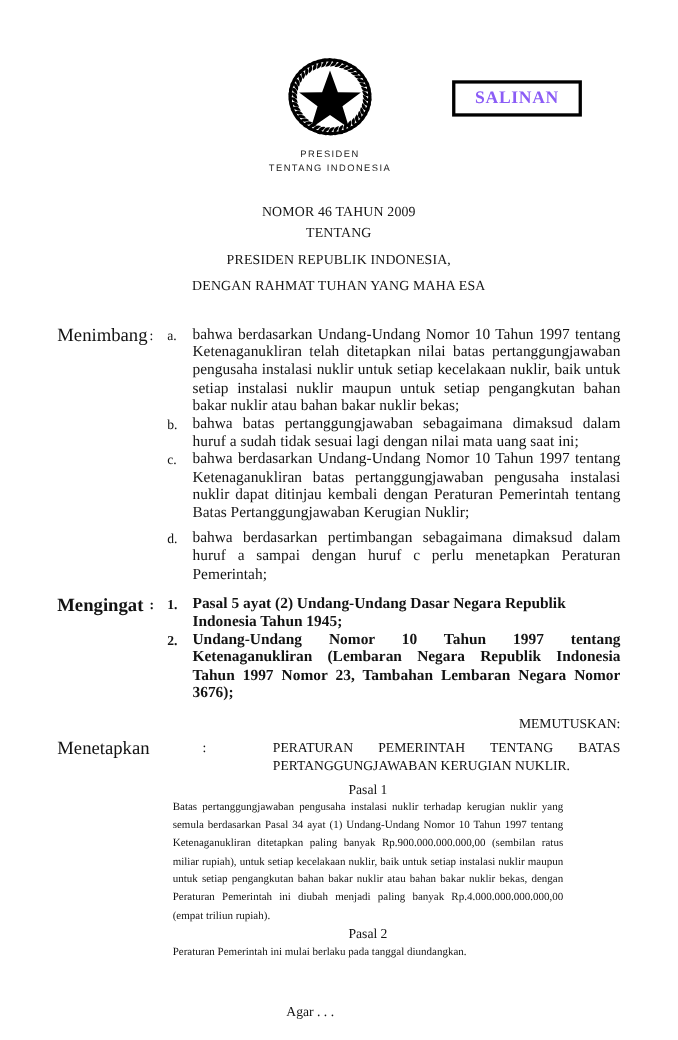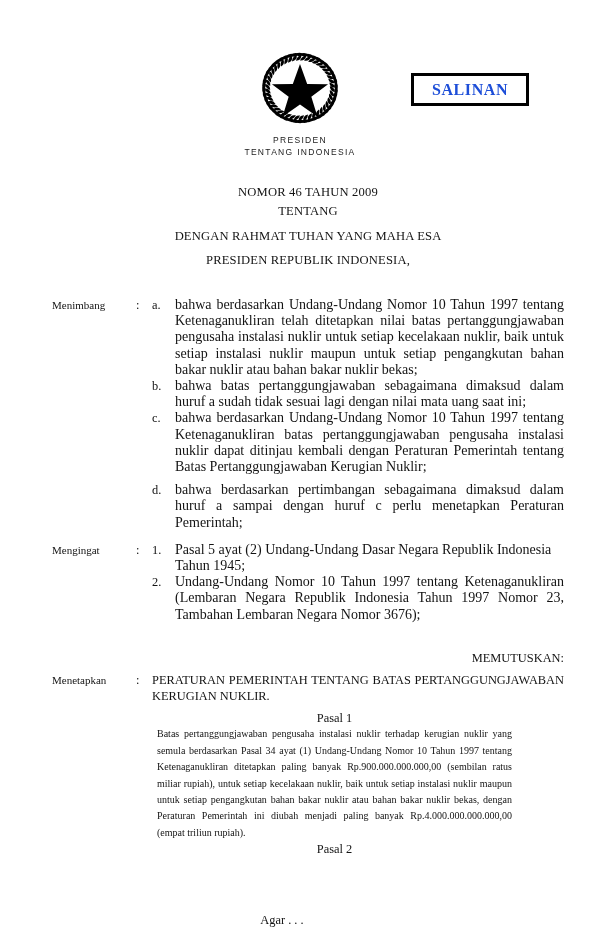--- a/index.html
+++ b/index.html
@@ -57,21 +57,21 @@
     background: #ffffff;
     display: flex;
     align-items: center;
     justify-content: center;
   }
   .salinan-text {
     font-family: "Liberation Serif", "DejaVu Serif", serif;
     font-weight: bold;
     font-size: 16px;
     letter-spacing: 0.6px;
-    color: #1d4ed8;
+    color: #8b5cf6;
   }
 
   
   .titles {
     position: absolute;
     left: 52px;
     top: 183px;
     width: 512px;
     text-align: center;
   }
@@ -93,21 +93,21 @@
   .row {
     display: flex;
     align-items: flex-start;
     width: 100%;
   }
   .row + .row { margin-top: 0; }
 
   .lbl {
     width: 84px;
     flex: 0 0 84px;
-    font-size: 11px;
+    font-size: 17px;
     line-height: 16.2px;
   }
   .colon {
     width: 16px;
     flex: 0 0 16px;
     font-size: 12.4px;
     line-height: 16.2px;
   }
   .items {
     flex: 1 1 auto;
@@ -141,20 +141,21 @@
     text-align: right;
     font-size: 12.4px;
     line-height: 16.2px;
   }
 
   .menetapkan-row {
     position: absolute;
     left: 52px;
     top: 672px;
     width: 512px;
+    gap: 48px;
   }
   .menetapkan-text {
     flex: 1 1 auto;
     font-size: 12.4px;
     line-height: 16.2px;
     text-align: justify;
     text-align-last: left;
   }
 
   
@@ -304,22 +305,22 @@
   </div>
 
   <div class="salinan-box">
     <span class="salinan-text">SALINAN</span>
   </div>
 </div>
 
 <div class="titles">
   <div class="tline">NOMOR 46 TAHUN 2009</div>
   <div class="tline">TENTANG</div>
+  <div class="tline gap-top">PRESIDEN REPUBLIK INDONESIA,</div>
   <div class="tline gap-top">DENGAN RAHMAT TUHAN YANG MAHA ESA</div>
-  <div class="tline gap-top">PRESIDEN REPUBLIK INDONESIA,</div>
 </div>
 
 <div class="clauses">
 
   <div class="row">
     <div class="lbl">Menimbang</div>
     <div class="colon">:</div>
     <div class="items">
       <div class="item">
         <div class="marker">a.</div>
@@ -333,21 +334,21 @@
         <div class="marker">c.</div>
         <div class="itext">bahwa berdasarkan Undang-Undang Nomor 10 Tahun 1997 tentang Ketenaganukliran batas pertanggungjawaban pengusaha instalasi nuklir dapat ditinjau kembali dengan Peraturan Pemerintah tentang Batas Pertanggungjawaban Kerugian Nuklir;</div>
       </div>
       <div class="item spaced">
         <div class="marker">d.</div>
         <div class="itext">bahwa berdasarkan pertimbangan sebagaimana dimaksud dalam huruf a sampai dengan  huruf c perlu menetapkan Peraturan Pemerintah;</div>
       </div>
     </div>
   </div>
 
-  <div class="row" style="margin-top:11px;">
+  <div class="row" style="margin-top:11px;font-weight:bold;">
     <div class="lbl">Mengingat</div>
     <div class="colon">:</div>
     <div class="items">
       <div class="item">
         <div class="marker">1.</div>
         <div class="itext" style="text-align:left;">Pasal 5 ayat (2) Undang-Undang Dasar Negara Republik Indonesia Tahun 1945;</div>
       </div>
       <div class="item">
         <div class="marker">2.</div>
         <div class="itext">Undang-Undang Nomor 10 Tahun 1997 tentang Ketenaganukliran (Lembaran Negara Republik Indonesia Tahun 1997 Nomor 23, Tambahan Lembaran Negara Nomor 3676);</div>
@@ -361,15 +362,16 @@
 <div class="menetapkan-row row">
   <div class="lbl">Menetapkan</div>
   <div class="colon">:</div>
   <div class="menetapkan-text">PERATURAN PEMERINTAH TENTANG BATAS PERTANGGUNGJAWABAN KERUGIAN NUKLIR.</div>
 </div>
 
 <div class="pasal-wrap">
   <div class="pasal-head">Pasal 1</div>
   <div class="pasal-body">Batas pertanggungjawaban pengusaha instalasi nuklir terhadap kerugian nuklir yang semula berdasarkan Pasal 34 ayat (1) Undang-Undang Nomor 10 Tahun 1997 tentang Ketenaganukliran ditetapkan paling banyak Rp.900.000.000.000,00 (sembilan ratus miliar rupiah), untuk setiap kecelakaan nuklir, baik untuk setiap instalasi nuklir maupun untuk setiap pengangkutan bahan bakar nuklir atau bahan bakar nuklir bekas, dengan Peraturan Pemerintah ini diubah menjadi paling banyak Rp.4.000.000.000.000,00 (empat triliun rupiah).</div>
   <div class="pasal-head">Pasal 2</div>
+  <div class="pasal-body" style="text-align-last:left;">Peraturan Pemerintah ini mulai berlaku pada tanggal diundangkan.</div>
 </div>
 
 <div class="footer-note">Agar . . .</div>
 
 </body></html>

